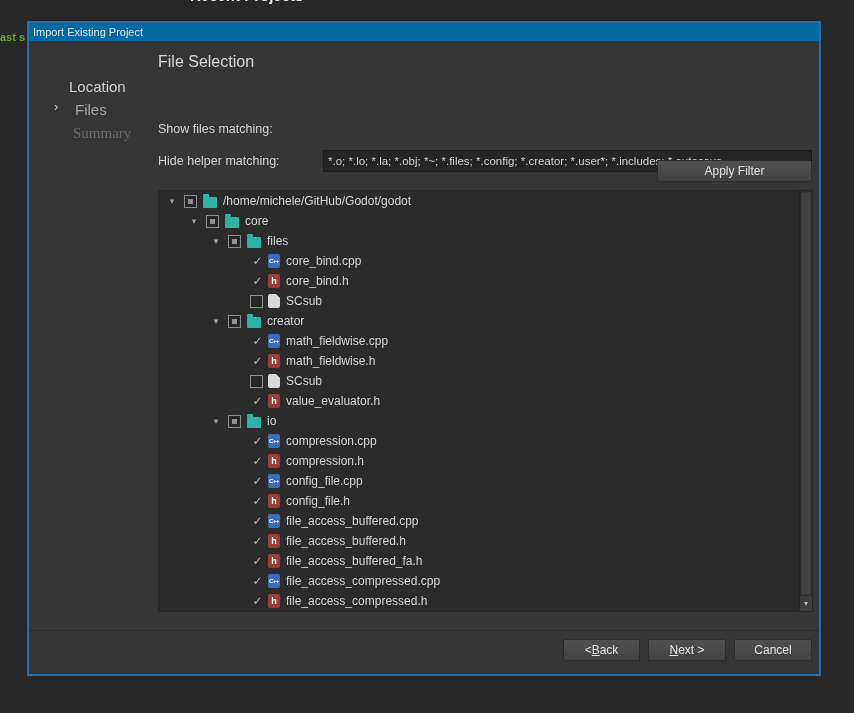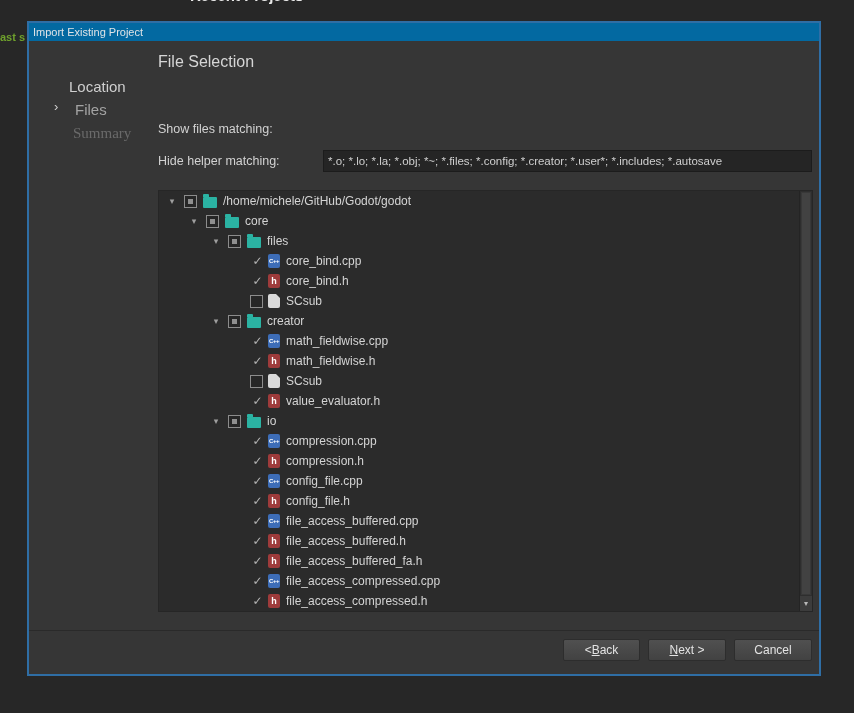--- a/index.html
+++ b/index.html
@@ -79,20 +79,21 @@
       <div class="step current" style="left:46px;top:60px;">Files</div>
       <div class="step disabled" style="left:44px;top:84px;">Summary</div>
 
       <div class="heading">File Selection</div>
 
       <div class="flabel" style="left:129px;top:81px;">Show files matching:</div>
 
       <div class="flabel" style="left:129px;top:113px;">Hide helper matching:</div>
       <input class="finput" style="top: 109px;" type="text" value="*.o; *.lo; *.la; *.obj; *~; *.files; *.config; *.creator; *.user*; *.includes; *.autosave">
 
+      <div class="btn" style="left:628px;top:119px;width:155px;">Apply Filter</div>
 
       <div class="tree">
         <div class="tree-rows">
             <div class="trow" style="padding-left: 4px;">
               <span class="expander">▾</span>
               <span class="cb">
                 <span class="cb-inner"></span>
               </span>
               <span class="folder-icon"></span>
               <span class="rlabel">/home/michele/GitHub/Godot/godot</span>

